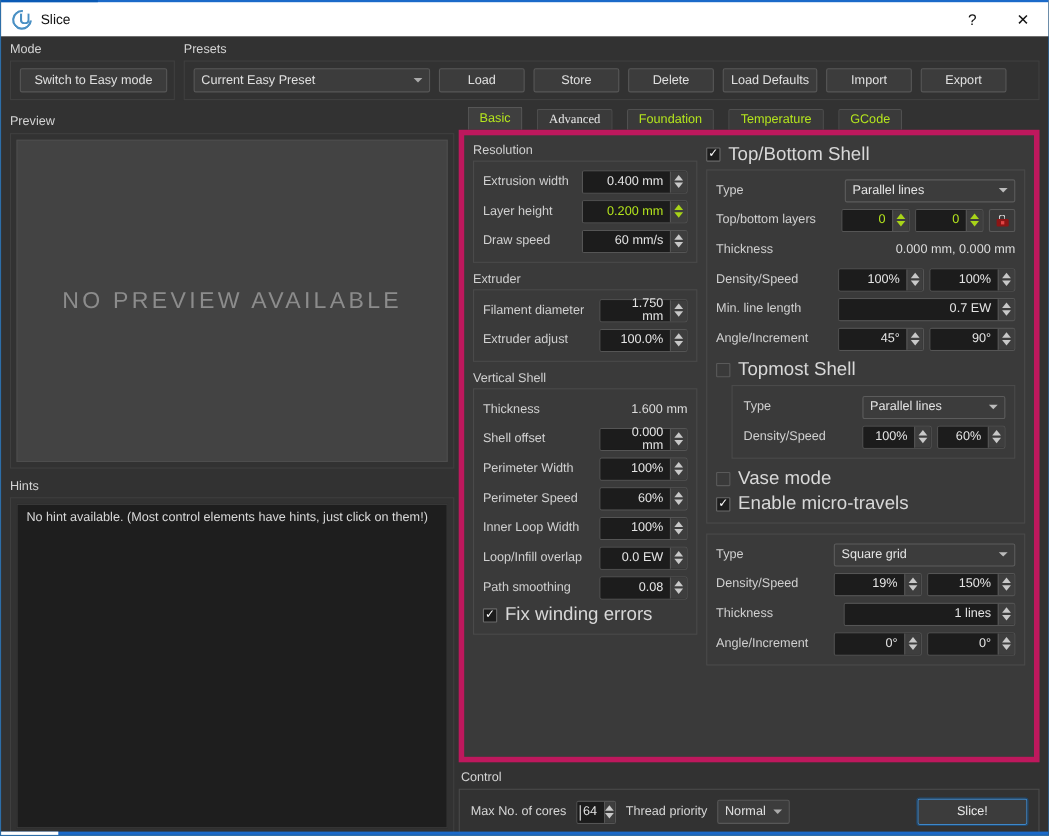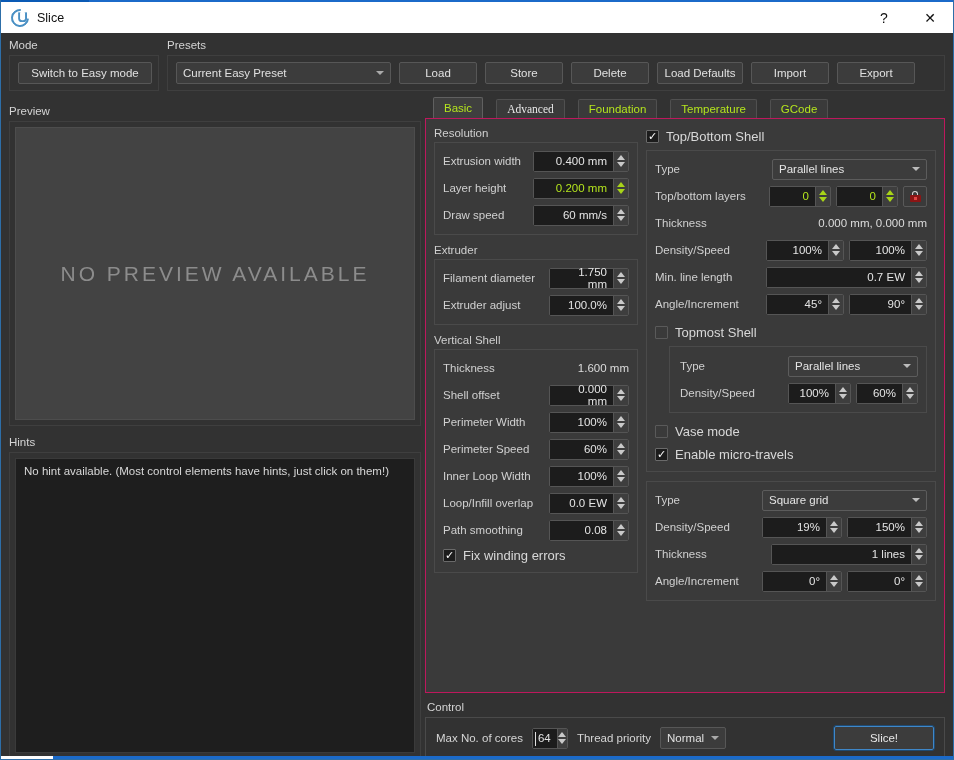--- a/index.html
+++ b/index.html
@@ -100,21 +100,21 @@
   .tabs { display:flex; align-items:flex-end; height:21px; margin-left:8px;gap:12px; }
   .tab {
     height:19px; padding:0 10px; font-size:11.5px; color:#b5e61d;
     background:#3a3a3a; border:1px solid #505050; border-bottom:none;
     display:flex; align-items:center; border-radius:2px 2px 0 0; cursor:pointer;
     margin-right:1px;
   }
   .tab.active { background:#3f3f3f; height:21px; color:#b5e61d; border-color:#606060; }
   .tab.white { color:#e8e8e8;font-family:Liberation Serif, serif; }
   .tabpanel {
-    border:1px solid #be185d; background:#3a3a3a; flex:1;
+    border:5px solid #be185d; background:#3a3a3a; flex:1;
     display:flex; padding:8px; gap:8px; min-height:0;
   }
   .col { display:flex; flex-direction:column; gap:0; }
   .col-left { width:204px; }
   .col-right { width:290px; }
 
   .section { margin-bottom:9px; }
   .sec-head { color:#cfcfcf; font-size:11.5px; margin-bottom:3px; }
   .sec-body { border:1px solid #4a4a4a; padding:7px 8px 8px 8px; }
   .sec-body.nested { padding:8px 8px 8px 10px; }
@@ -162,21 +162,21 @@
     border-top:4px solid #bbb;
   }
 
   .chk-row { display:flex; align-items:center; gap:7px; margin-bottom:5px; height:18px; }
   .chk {
     width:13px;height:13px; background:#1c1c1c; border:1px solid #6a6a6a;
     display:flex; align-items:center; justify-content:center; flex:0 0 13px;
     color:#fff; font-size:11px; line-height:1; cursor:pointer; border-radius:1px;
   }
   .chk.off { background:#3a3a3a; border-color:#5a5a5a; }
-  .chk-lab { color:#d8d8d8; font-size:13px; }
+  .chk-lab { color:#d8d8d8; font-size:17px; }
   .chk-lab.green { color:#b5e61d; }
 
   .lock-btn {
     width:24px;height:21px; background:#3a3a3a; border:1px solid #595959;
     display:flex; align-items:center; justify-content:center; border-radius:2px;
     margin-left:5px; cursor:pointer;
   }
   .lock-ic { position:relative; width:11px; height:11px; }
   .lock-ic .shackle {
     position:absolute; left:2.5px; top:0; width:6px;height:5px;

